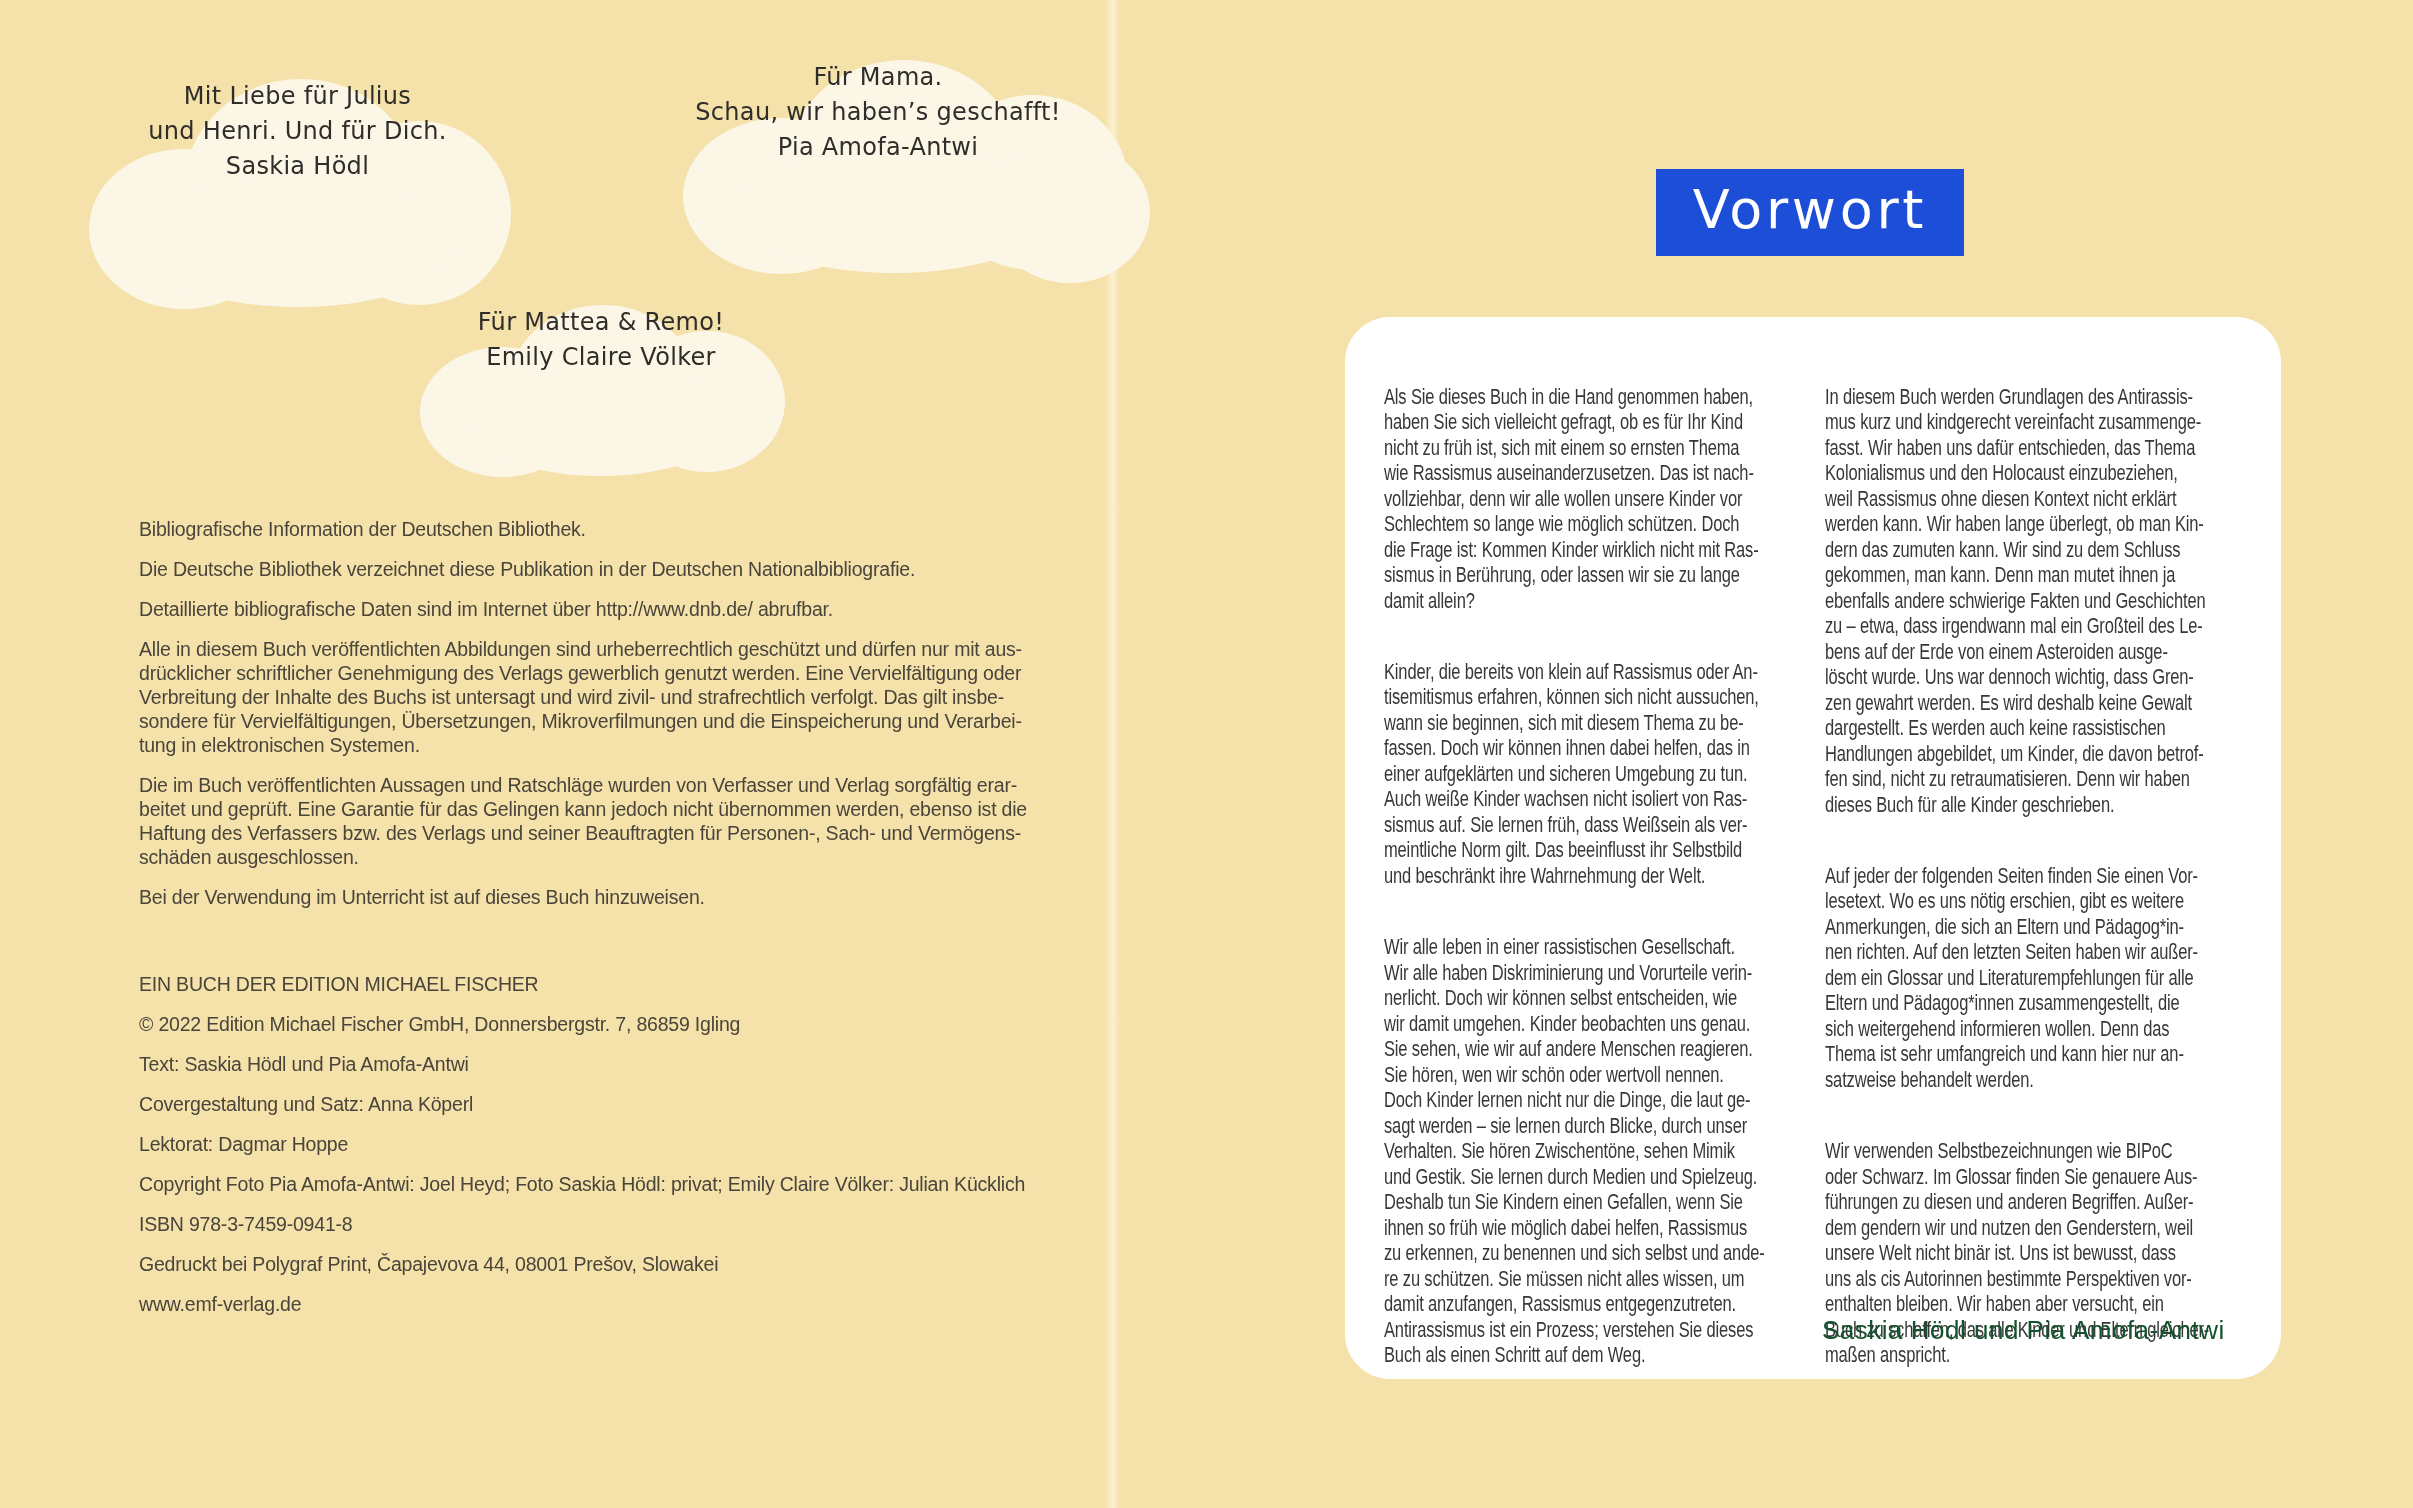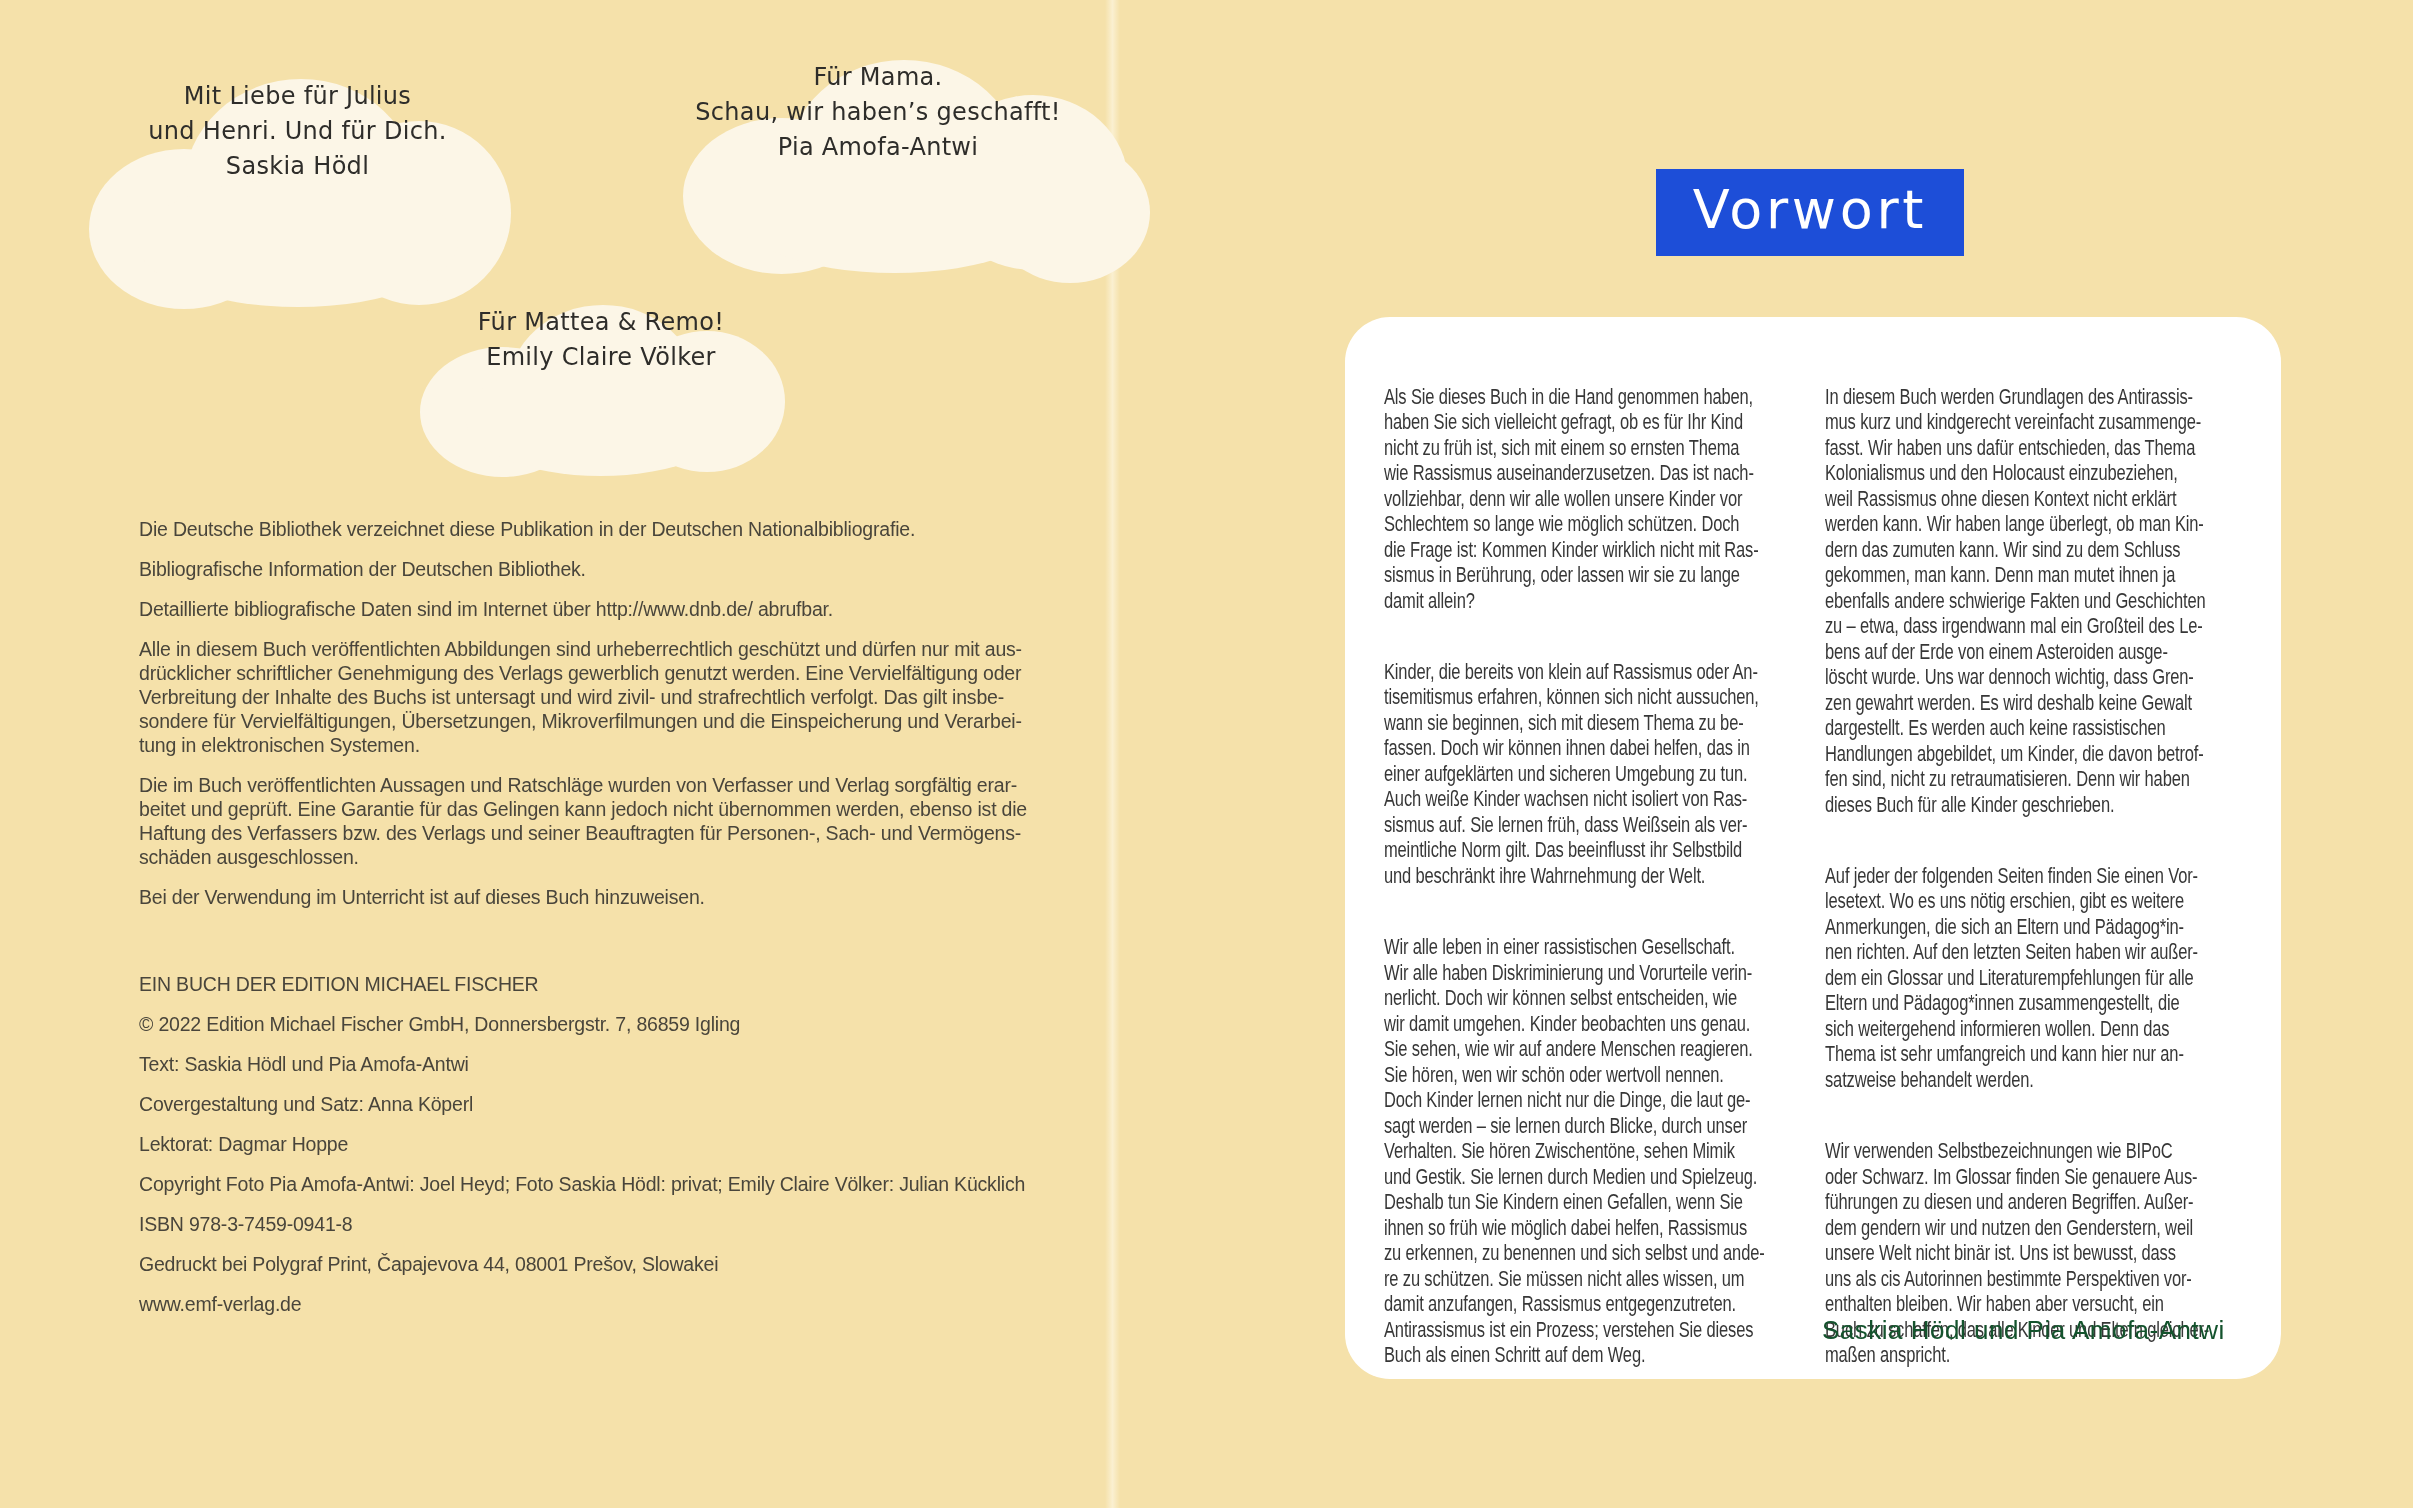--- a/index.html
+++ b/index.html
@@ -115,22 +115,22 @@
     <div class="cloud" id="cloud3">
       <i class="blob b1"></i>
       <i class="blob b2"></i>
       <i class="blob b3"></i>
       <i class="blob b4"></i>
       <div class="cloud-text">Für Mattea &amp; Remo!
 Emily Claire Völker</div>
     </div>
 
     <div class="imprint">
+      <p>Bibliografische Information der Deutschen Bibliothek.</p>
       <p>Die Deutsche Bibliothek verzeichnet diese Publikation in der Deutschen Nationalbibliografie.</p>
-      <p>Bibliografische Information der Deutschen Bibliothek.</p>
       <p>Detaillierte bibliografische Daten sind im Internet über http://www.dnb.de/ abrufbar.</p>
       <p>Alle in diesem Buch veröffentlichten Abbildungen sind urheberrechtlich geschützt und dürfen nur mit aus-
 drücklicher schriftlicher Genehmigung des Verlags gewerblich genutzt werden. Eine Vervielfältigung oder
 Verbreitung der Inhalte des Buchs ist untersagt und wird zivil- und strafrechtlich verfolgt. Das gilt insbe-
 sondere für Vervielfältigungen, Übersetzungen, Mikroverfilmungen und die Einspeicherung und Verarbei-
 tung in elektronischen Systemen.</p>
       <p>Die im Buch veröffentlichten Aussagen und Ratschläge wurden von Verfasser und Verlag sorgfältig erar-
 beitet und geprüft. Eine Garantie für das Gelingen kann jedoch nicht übernommen werden, ebenso ist die
 Haftung des Verfassers bzw. des Verlags und seiner Beauftragten für Personen-, Sach- und Vermögens-
 schäden ausgeschlossen.</p>

